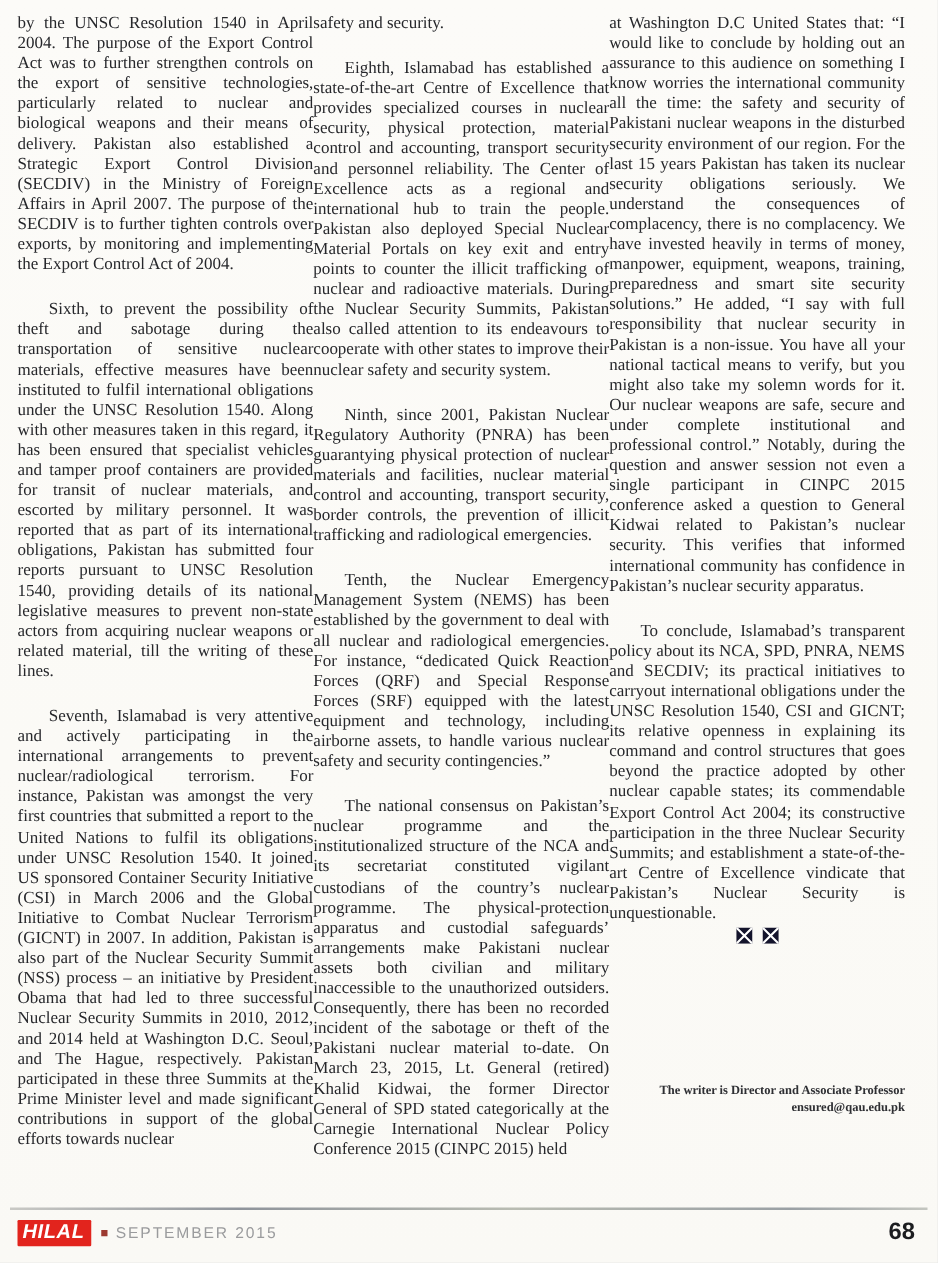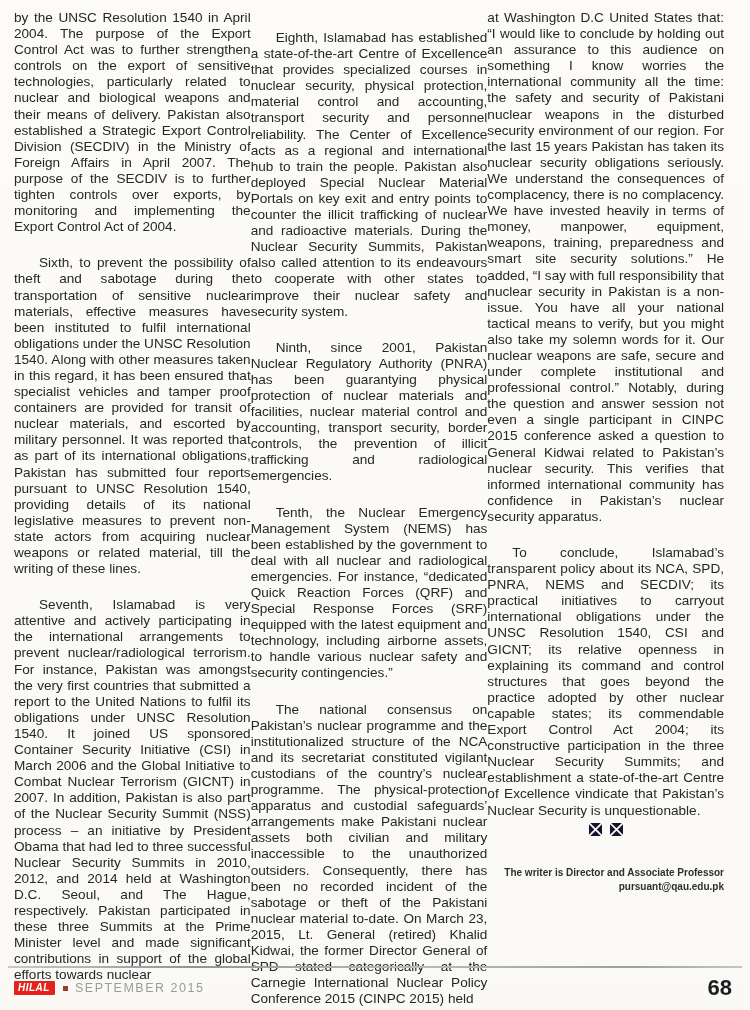--- a/index.html
+++ b/index.html
@@ -14,20 +14,21 @@
     background:linear-gradient(180deg,#fcfbf8 0%,#fbfaf6 60%,#faf9f5 100%);
     box-sizing:border-box;
     overflow:hidden;
     color:#26272b;
   }
   .main{
     display:flex;
     padding:10px 26px 0 14px;
     height:952px;
     box-sizing:border-box;
+    font-family:Liberation Serif, serif;
   }
   .col{
     flex:1 1 0;
     min-width:0;
     font-size:13.6px;
     line-height:16.1px;
     text-align:justify;
     display:flex;
     flex-direction:column;
   }
@@ -65,59 +66,60 @@
   .footer-row{
     display:flex;
     align-items:center;
     padding:7px 18px 0 14px;
   }
   .brand-badge{
     background:#e2241d;
     color:#ffffff;
     font-weight:bold;
     font-style:italic;
-    font-size:10px;
+    font-size:16px;
     letter-spacing:.5px;
     padding:1px 5px 2px 4px;
     border-radius:1px;
   }
   .footer-bullet{
     width:5px;height:5px;
     background:#9c3a30;
     display:inline-block;
     margin:0 7px 0 8px;
   }
   .issue{
     color:#9a9b9d;
     font-size:12.5px;
     letter-spacing:1.5px;
   }
   .page-number{
     margin-left:auto;
-    font-size:22px;
+    font-size:19px;
     font-weight:bold;
     color:#1c1d20;
   }
 </style>
 </head>
 <body>
 
 <div class="page">
 
   <div class="main">
     <div class="col">
       <div>
           <p class="para">by the UNSC Resolution 1540 in April 2004. The purpose of the Export Control Act was to further strengthen controls on the export of sensitive technologies, particularly related to nuclear and biological weapons and their means of delivery. Pakistan also established a Strategic Export Control Division (SECDIV) in the Ministry of Foreign Affairs in April 2007. The purpose of the SECDIV is to further tighten controls over exports, by monitoring and implementing the Export Control Act of 2004.</p>
           <p class="para indent">Sixth, to prevent the possibility of theft and sabotage during the transportation of sensitive nuclear materials, effective measures have been instituted to fulfil international obligations under the UNSC Resolution 1540. Along with other measures taken in this regard, it has been ensured that specialist vehicles and tamper proof containers are provided for transit of nuclear materials, and escorted by military personnel. It was reported that as part of its international obligations, Pakistan has submitted four reports pursuant to UNSC Resolution 1540, providing details of its national legislative measures to prevent non-state actors from acquiring nuclear weapons or related material, till the writing of these lines.</p>
           <p class="para indent">Seventh, Islamabad is very attentive and actively participating in the international arrangements to prevent nuclear/radiological terrorism. For instance, Pakistan was amongst the very first countries that submitted a report to the United Nations to fulfil its obligations under UNSC Resolution 1540. It joined US sponsored Container Security Initiative (CSI) in March 2006 and the Global Initiative to Combat Nuclear Terrorism (GICNT) in 2007. In addition, Pakistan is also part of the Nuclear Security Summit (NSS) process – an initiative by President Obama that had led to three successful Nuclear Security Summits in 2010, 2012, and 2014 held at Washington D.C. Seoul, and The Hague, respectively. Pakistan participated in these three Summits at the Prime Minister level and made significant contributions in support of the global efforts towards nuclear</p>
         </div>
     </div>
 
     <div class="col">
       <div>
+          <p class="para">safety and security.</p>
           <p class="para indent">Eighth, Islamabad has established a state-of-the-art Centre of Excellence that provides specialized courses in nuclear security, physical protection, material control and accounting, transport security and personnel reliability. The Center of Excellence acts as a regional and international hub to train the people. Pakistan also deployed Special Nuclear Material Portals on key exit and entry points to counter the illicit trafficking of nuclear and radioactive materials. During the Nuclear Security Summits, Pakistan also called attention to its endeavours to cooperate with other states to improve their nuclear safety and security system.</p>
           <p class="para indent">Ninth, since 2001, Pakistan Nuclear Regulatory Authority (PNRA) has been guarantying physical protection of nuclear materials and facilities, nuclear material control and accounting, transport security, border controls, the prevention of illicit trafficking and radiological emergencies.</p>
           <p class="para indent">Tenth, the Nuclear Emergency Management System (NEMS) has been established by the government to deal with all nuclear and radiological emergencies. For instance, “dedicated Quick Reaction Forces (QRF) and Special Response Forces (SRF) equipped with the latest equipment and technology, including airborne assets, to handle various nuclear safety and security contingencies.”</p>
           <p class="para indent">The national consensus on Pakistan’s nuclear programme and the institutionalized structure of the NCA and its secretariat constituted vigilant custodians of the country’s nuclear programme. The physical-protection apparatus and custodial safeguards’ arrangements make Pakistani nuclear assets both civilian and military inaccessible to the unauthorized outsiders. Consequently, there has been no recorded incident of the sabotage or theft of the Pakistani nuclear material to-date. On March 23, 2015, Lt. General (retired) Khalid Kidwai, the former Director General of SPD stated categorically at the Carnegie International Nuclear Policy Conference 2015 (CINPC 2015) held</p>
         </div>
     </div>
 
     <div class="col">
       <div>
           <p class="para">at Washington D.C United States that: “I would like to conclude by holding out an assurance to this audience on something I know worries the international community all the time: the safety and security of Pakistani nuclear weapons in the disturbed security environment of our region. For the last 15 years Pakistan has taken its nuclear security obligations seriously. We understand the consequences of complacency, there is no complacency. We have invested heavily in terms of money, manpower, equipment, weapons, training, preparedness and smart site security solutions.” He added, “I say with full responsibility that nuclear security in Pakistan is a non-issue. You have all your national tactical means to verify, but you might also take my solemn words for it. Our nuclear weapons are safe, secure and under complete institutional and professional control.” Notably, during the question and answer session not even a single participant in CINPC 2015 conference asked a question to General Kidwai related to Pakistan’s nuclear security. This verifies that informed international community has confidence in Pakistan’s nuclear security apparatus.</p>
@@ -130,21 +132,21 @@
           <path d="M0 0 L13 13 M13 0 L0 13" stroke="#ffffff" stroke-width="1.7"></path>
         </svg>
         <svg width="13" height="13" viewBox="0 0 13 13">
           <rect x="0" y="0" width="13" height="13" fill="#14142c"></rect>
           <path d="M0 0 L13 13 M13 0 L0 13" stroke="#ffffff" stroke-width="1.7"></path>
         </svg>
       </div>
 
       <div class="bio">
           <p class="bio-line">The writer is Director and Associate Professor</p>
-          <p class="bio-line">pursuant@qau.edu.pk</p>
+          <p class="bio-line">ensured@qau.edu.pk</p>
         </div>
     </div>
   </div>
 
   <div class="footer">
     <div class="footer-divider"></div>
     <div class="footer-row">
       <span class="brand-badge">HILAL</span>
       <span class="footer-bullet"></span>
       <span class="issue">SEPTEMBER 2015</span>

